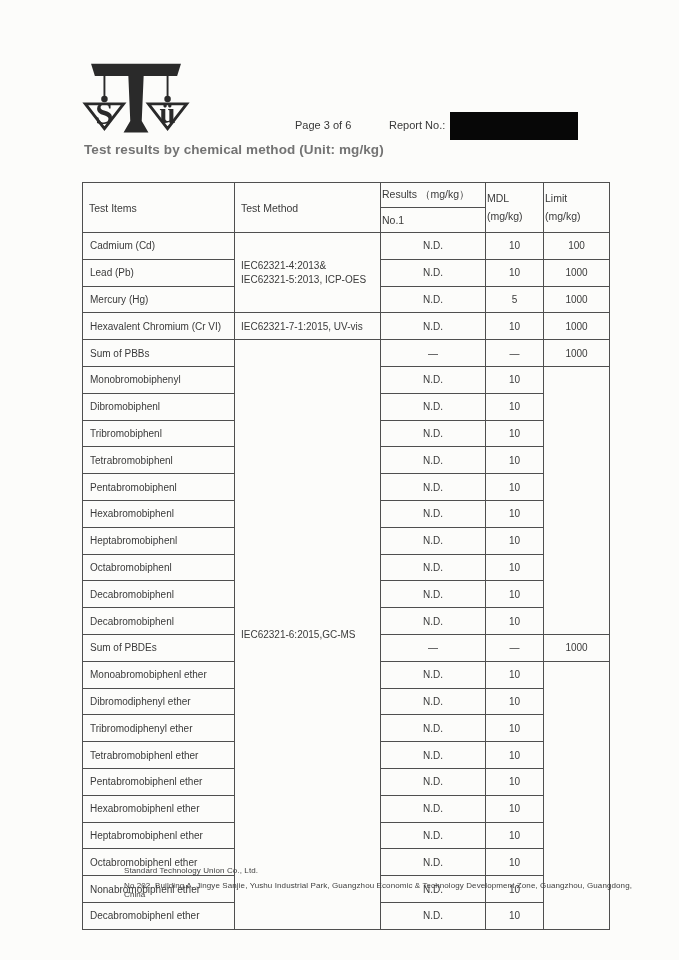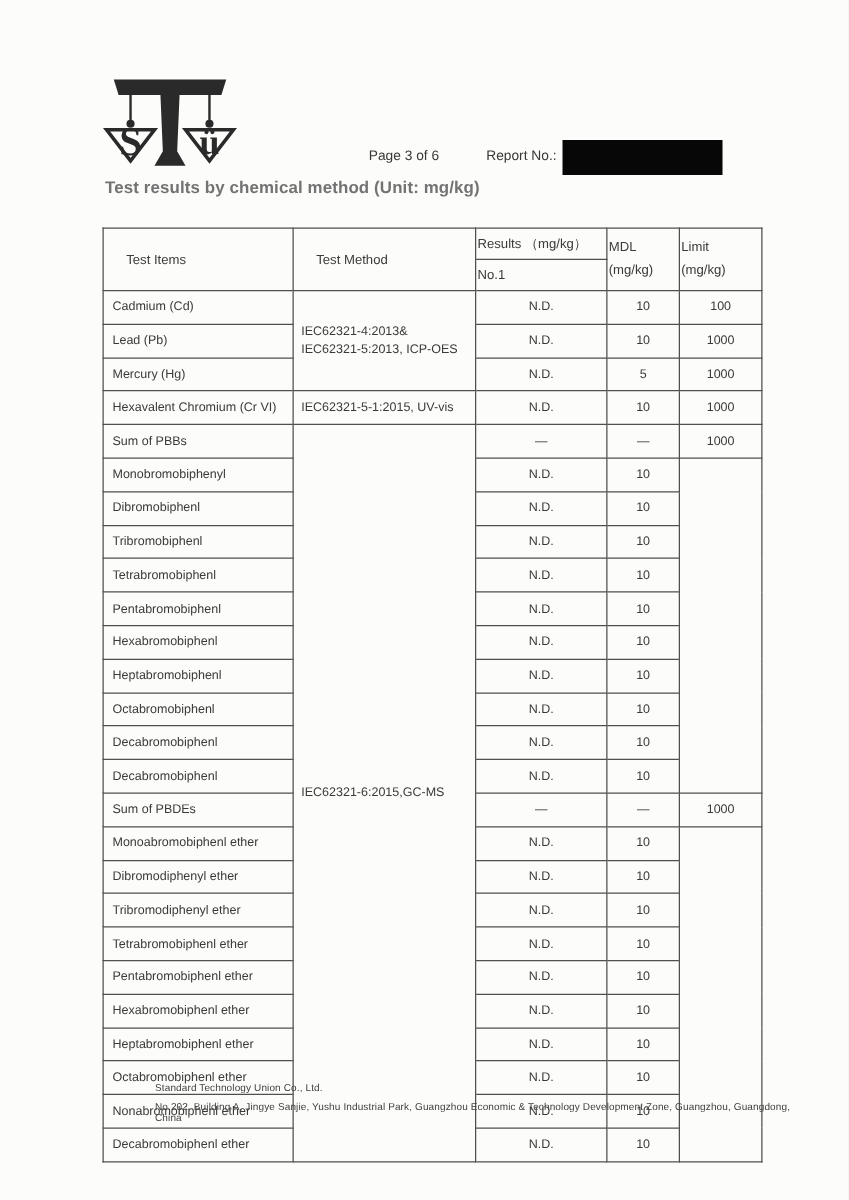--- a/index.html
+++ b/index.html
@@ -28,21 +28,21 @@
     width:100%; border-collapse:collapse; table-layout:fixed;
     font-size:10px; color:#3a3a3a;
     border:1.5px solid #454545;
   }
   table.results th, table.results td {
     border:1px solid #4f4f4f;
     font-weight:normal;
     overflow:hidden; white-space:nowrap;
   }
   thead th { height:22px; font-size:10.5px; }
-  th.h-left { text-align:left; padding-left:18px; }
+  th.h-left { text-align:left; padding-left:6px; }
   th.h-center { text-align:left; }
   .unit-line { display:block; line-height:1.7; }
   tbody td { height:23.8px; }
   td.c-item { text-align:left; padding-left:7px; }
   td.c-method { text-align:left; padding-left:6px; line-height:1.35; }
   td.c-center { text-align:center;margin-left:35px; }
 
   
   .footer { position:absolute; left:84px; top:866px; width:560px; font-size:8px; color:#404040; }
   .footer div { margin-bottom:6px; letter-spacing:.1px;padding-left:40px; }
@@ -123,21 +123,21 @@
           </tr>
           <tr>
             <td class="c-item">Mercury (Hg)</td>
             <td class="c-center">N.D.</td>
             <td class="c-center">5</td>
             <td class="c-center" rowspan="1">1000</td>
           </tr>
           <tr>
             <td class="c-item">Hexavalent Chromium (Cr VI)</td>
             <td class="c-method" rowspan="1">
-              <div>IEC62321-5-1:2015, UV-vis</div>
+              <div>IEC62321-7-1:2015, UV-vis</div>
             </td>
             <td class="c-center">N.D.</td>
             <td class="c-center">10</td>
             <td class="c-center" rowspan="1">1000</td>
           </tr>
           <tr>
             <td class="c-item">Sum of PBBs</td>
             <td class="c-method" rowspan="22">
               <div>IEC62321-6:2015,GC-MS</div>
             </td>

